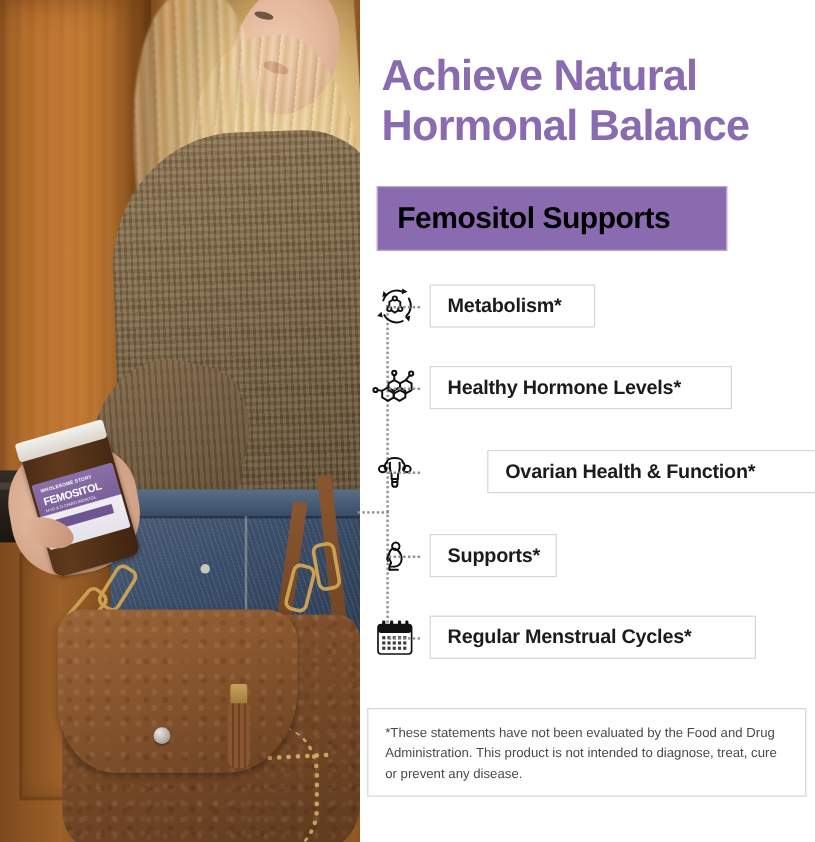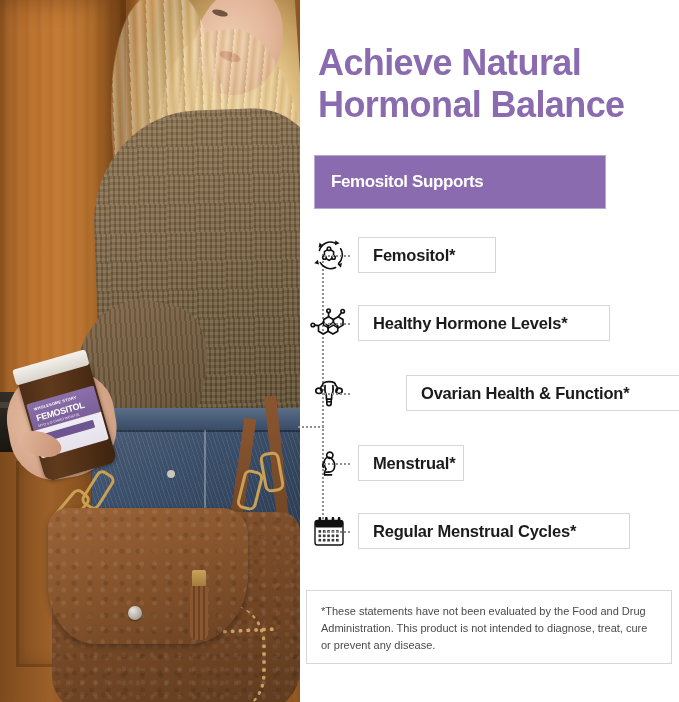--- a/index.html
+++ b/index.html
@@ -290,21 +290,21 @@
     font-size:36px;line-height:42px;font-weight:bold;
     color:#8a6bb0;letter-spacing:-.6px;
   }
 
   .banner{
     position:absolute;left:14px;top:155px;width:290px;height:52px;
     background:#8a6bb0;border:1px solid #b9a7d1;
     display:flex;align-items:center;
   }
   .banner-text{
-    color:#ffffff;font-size:17px;font-weight:bold;letter-spacing:-.4px;
+    color:#000000;font-size:25px;font-weight:bold;letter-spacing:-.4px;
     margin-left:16px;
   }
 
   
   .bracket{
     position:absolute;left:22px;top:254px;width:0;height:277px;
     border-left:2px dotted #8f8f8f;
   }
   .bracket-out{
     position:absolute;left:-26px;top:172px;width:26px;height:0;
@@ -434,21 +434,21 @@
       </g>
       <g fill="#111">
         <path d="M31.5 6.5 l5.2 3.3 -5.6 2.4 z"></path>
         <path d="M39.5 33.5 l-1.2 5.9 -4.2 -4.2 z"></path>
         <path d="M12 35.5 l-5.6 -1.6 4.2 -4.1 z"></path>
         <path d="M11.5 15 l1.2 -6 4.2 4.3 z"></path>
       </g>
     </svg>
           </div>
           <div class="label-box" style="width: 138px;">
-            <span class="label-text">Femositol*</span>
+            <span class="label-text">Metabolism*</span>
           </div>
         </div>
         <div class="row" style="top: 296px;">
           <div class="icon-cell">
     <svg viewBox="0 0 48 48" width="42" height="42">
       <g fill="none" stroke="#111" stroke-width="1.9" stroke-linejoin="round">
         <path d="M18 20 l5.5 -3.2 5.5 3.2 v6.4 l-5.5 3.2 -5.5 -3.2 z"></path>
         <path d="M29 20 l5.5 -3.2 5.5 3.2 v6.4 l-5.5 3.2 -5.5 -3.2 z"></path>
         <path d="M12 27 l5.5 -3.2 5.5 3.2 v6.4 l-5.5 3.2 -5.5 -3.2 z"></path>
         <path d="M23 27 l5.5 -3.2 5.5 3.2 v6.4 l-5.5 3.2 -5.5 -3.2 z"></path>
@@ -492,21 +492,21 @@
         <path d="M22.5 17 C19.5 18.5 18.5 21 18.5 24 C18.5 27 19.5 29 20.5 31"></path>
         <path d="M24 17.5 C27.5 19 30.5 22.5 30.5 27 C30.5 31.5 27.5 34.5 23.5 34.5"></path>
         <path d="M20.5 31 C19 33 18.5 35.5 19 37.5"></path>
         <path d="M23.5 34.5 L20.5 34.5"></path>
         <path d="M19 37.5 L27 37.5"></path>
         <path d="M18.5 23 C17 24.5 16.5 27 17.5 29"></path>
       </g>
     </svg>
           </div>
           <div class="label-box" style="width: 106px;">
-            <span class="label-text">Menstrual*</span>
+            <span class="label-text">Supports*</span>
           </div>
         </div>
         <div class="row" style="top: 504px;">
           <div class="icon-cell">
     <svg viewBox="0 0 48 48" width="42" height="42">
       <rect x="8" y="12" width="32" height="28" rx="3" fill="#fff" stroke="#111" stroke-width="1.6"></rect>
       <rect x="8" y="12" width="32" height="8" rx="3" fill="#111"></rect>
       <g fill="#111">
         <rect x="12" y="8" width="3" height="7" rx="1.2"></rect>
         <rect x="19.5" y="8" width="3" height="7" rx="1.2"></rect>

